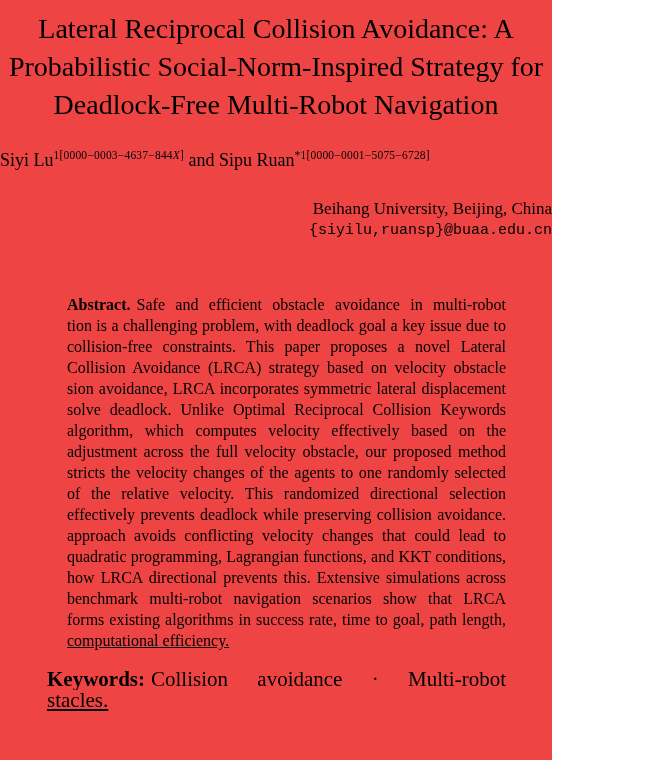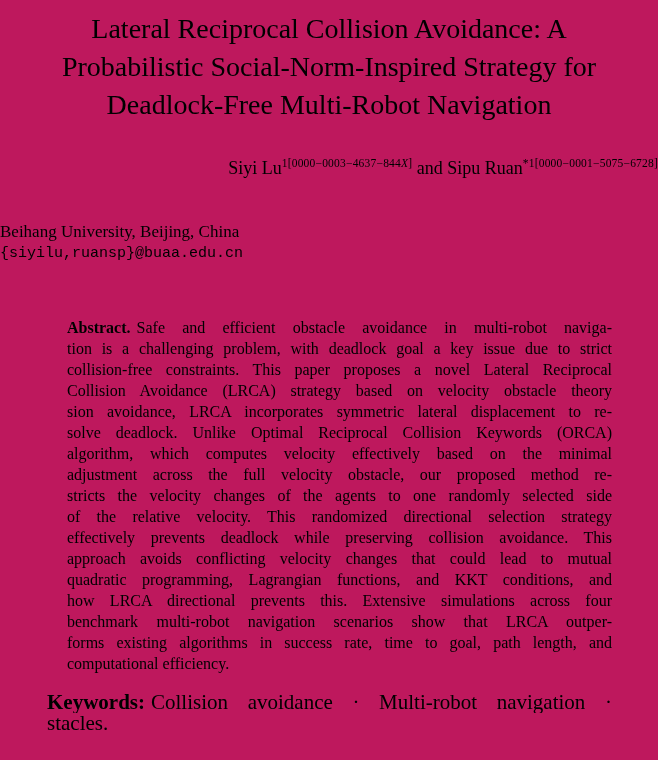--- a/index.html
+++ b/index.html
@@ -2,51 +2,51 @@
 <html><head>
 <meta charset="utf-8">
 <style>
   html, body {
     margin: 0;
     padding: 0;
     background: #ffffff;
   }
   .page {
     position: relative;
-    width: 658px;
+    width: 552px;
     height: 760px;
-    background: #be185d;
+    background: #ef4444;
     color: #000000;
     font-family: "Liberation Serif", serif;
     overflow: hidden;
   }
   .title-block {
     padding-top: 10px;
     text-align: center;
     font-size: 28px;
     line-height: 38px;
     font-weight: normal;
     margin: 0;
   }
   .authors-block {
-    margin-top: 32px;
-    text-align: right;
+    margin-top: 24px;
+    text-align: left;
     font-size: 18px;
     line-height: 24px;
   }
   .authors-block sup {
     font-size: 11.5px;
     line-height: 0;
     vertical-align: super;
     letter-spacing: 0.2px;
   }
   .sup-italic { font-style: italic; }
   .affiliation-block {
-    margin-top: 41px;
-    text-align: left;
+    margin-top: 26px;
+    text-align: right;
     font-size: 17px;
     line-height: 22px;
   }
   .email-line {
     font-family: "Liberation Mono", monospace;
     font-size: 15px;
     line-height: 22px;
   }
   .abstract-block {
     margin: 52px 46px 0 67px;
@@ -54,20 +54,21 @@
     line-height: 21px;
   }
   .abs-line {
     text-align: justify;
     text-align-last: justify;
     height: 21px;
     overflow: hidden;
   }
   .abs-line.last {
     text-align-last: left;
+    text-decoration: underline;
   }
   .runin-label {
     font-weight: bold;
     margin-right: 6px;
   }
   .keywords-block {
     margin: 18px 46px 0 47px;
     font-size: 21px;
     line-height: 21px;
   }

